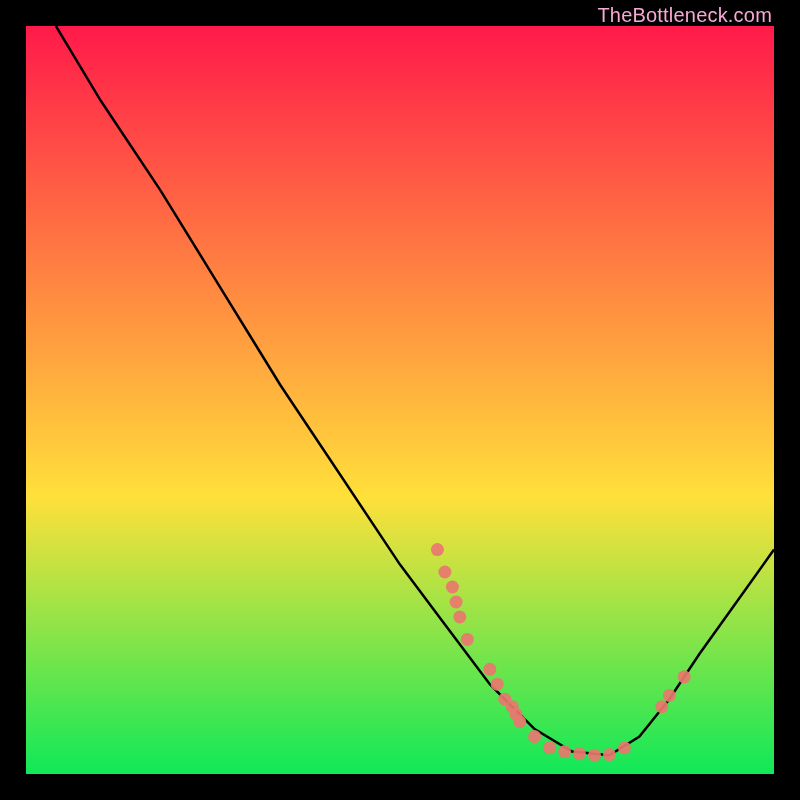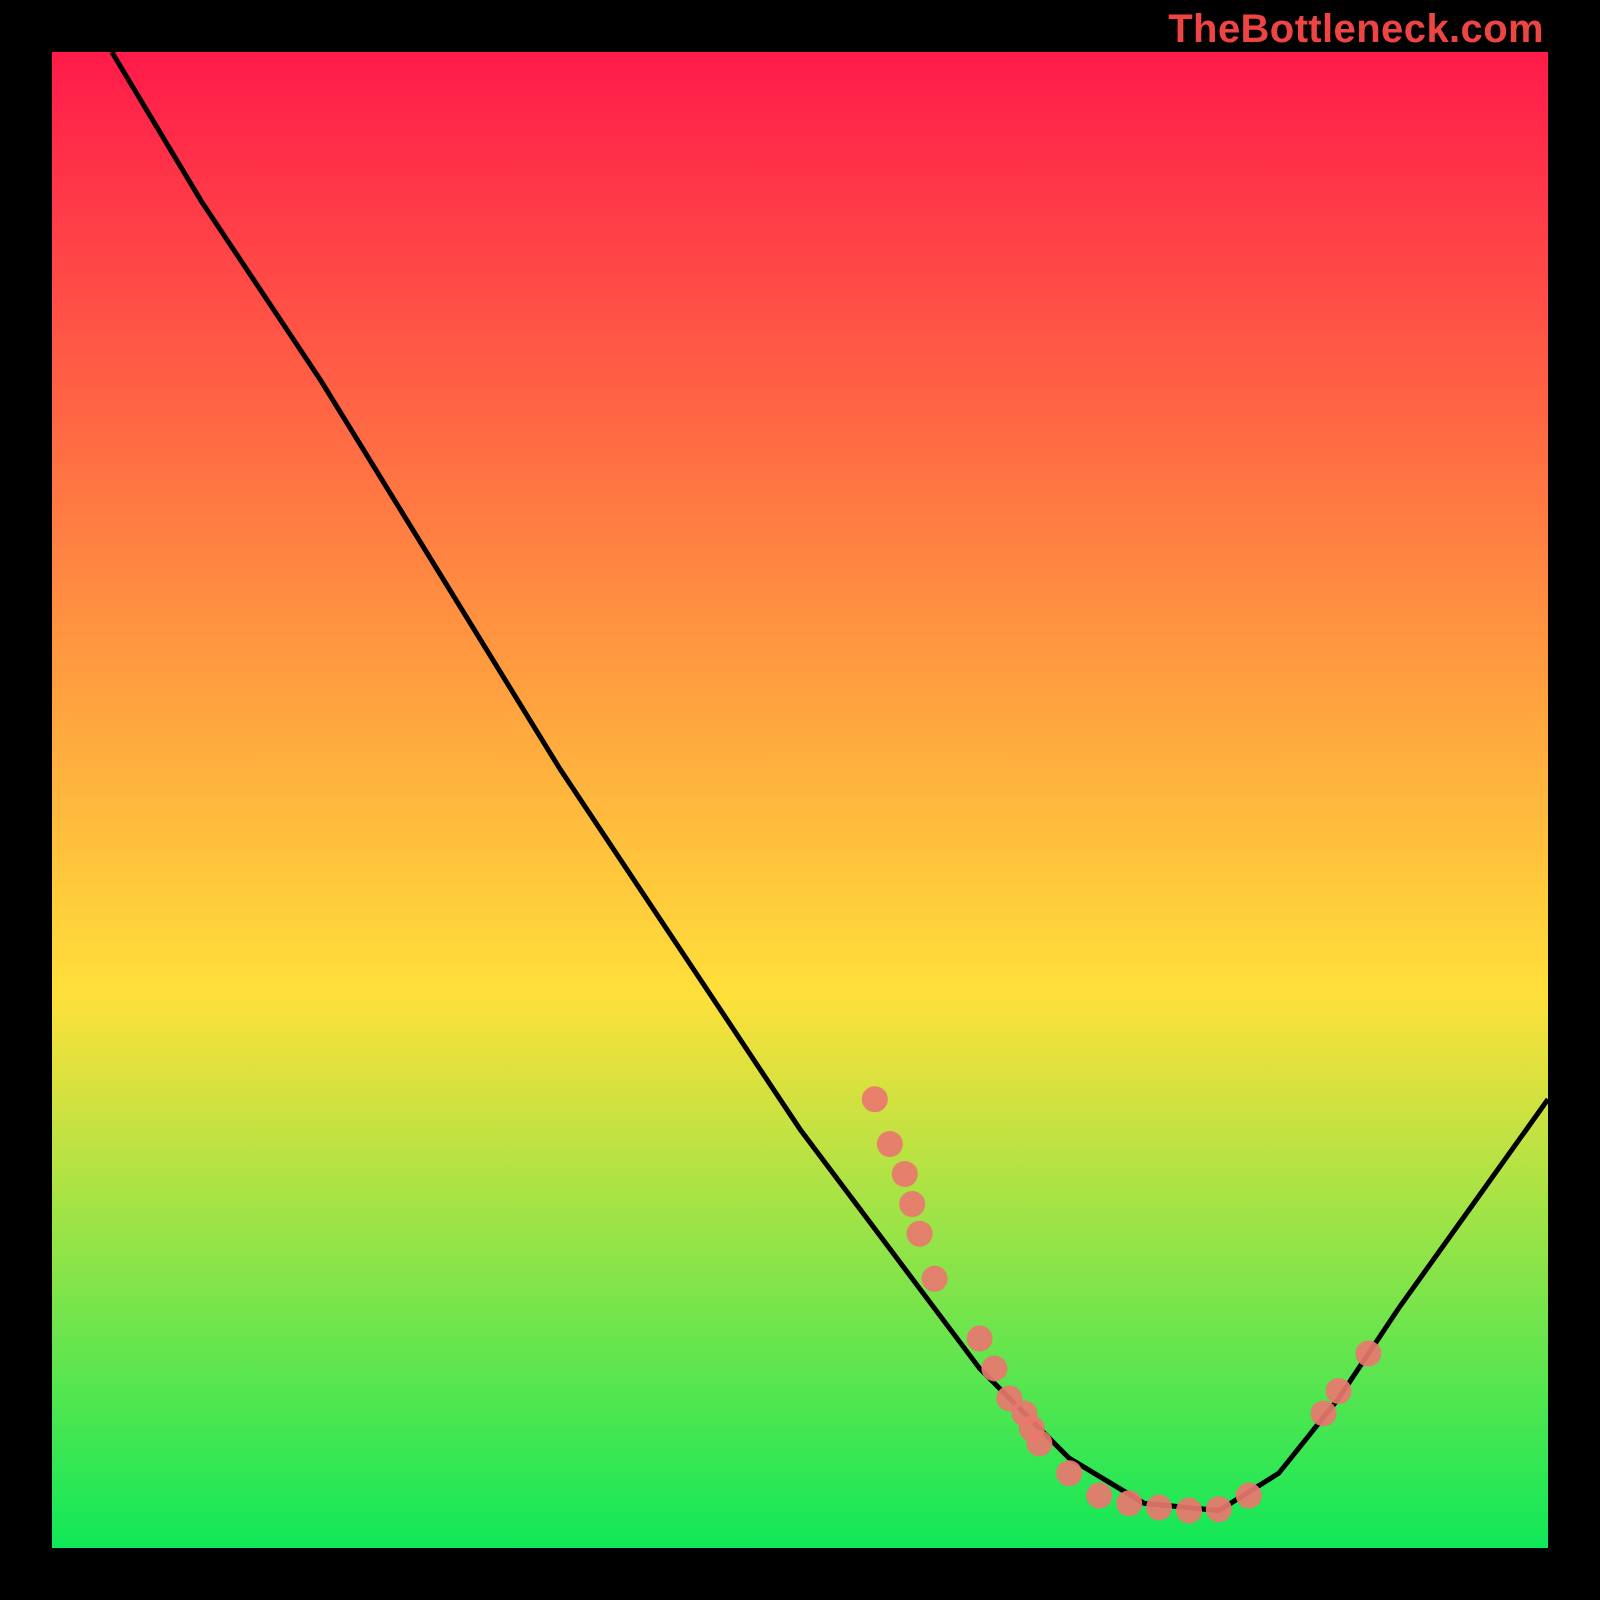--- a/index.html
+++ b/index.html
@@ -23,23 +23,23 @@
     position: absolute;
     left: 0;
     top: 0;
     width: 748px;
     height: 748px;
   }
   .watermark {
     position: absolute;
     top: 4px;
     right: 28px;
-    color: #ef4444;
+    color: #f9a8d4;
     font-size: 20px;
-    font-weight: 700;
+    font-weight: 400;
     letter-spacing: 0.2px;
     z-index: 10;
   }
 </style>
 </head>
 <body>
 
 <div class="watermark">TheBottleneck.com</div>
 
 <div class="frame">

